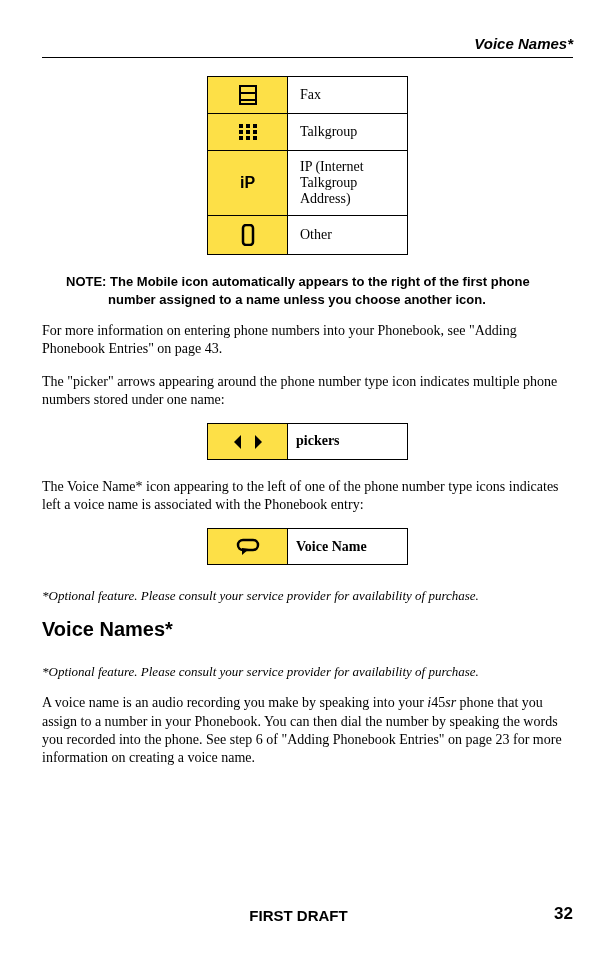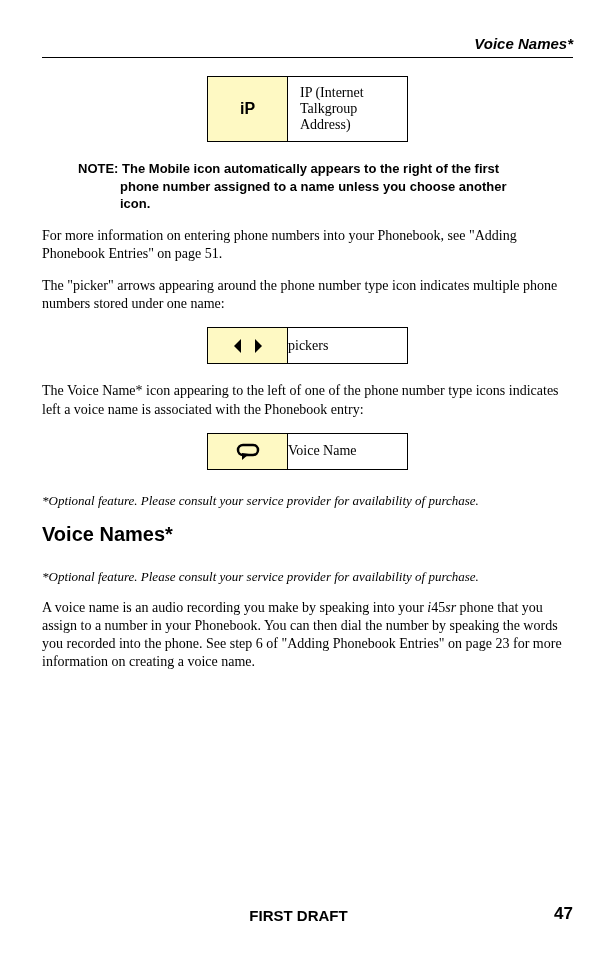--- a/index.html
+++ b/index.html
@@ -33,55 +33,56 @@
       border-collapse: collapse;
       margin: 0 auto 18px auto;
       border: 1.5px solid black;
     }
     .icon-table td {
       border: 1px solid black;
       padding: 8px 12px;
       vertical-align: middle;
     }
     .icon-cell {
-      background: #fef9c3;
+      background: #fde047;
       width: 80px;
       text-align: center;
       font-family: Arial, sans-serif;
       font-size: 15px;
     }
     .label-cell {
       width: 120px;
       font-family: Georgia, serif;
       font-size: 14px;
     }
     .note-block {
       font-family: Arial, sans-serif;
       font-weight: bold;
       font-size: 13px;
-      margin: 0 40px 14px 36px;
+      margin: 0 40px 14px 24px;
       text-indent: -42px;
       padding-left: 42px;
       line-height: 1.35;
     }
     .body-text {
       font-family: Georgia, serif;
       font-size: 14px;
       margin-bottom: 14px;
       line-height: 1.3;
     }
     .small-table {
       border-collapse: collapse;
       margin: 14px auto 18px auto;
       border: 1.5px solid black;
     }
     .small-table td {
       border: 1px solid black;
-      padding: 8px 0;
+      padding: 8px 8px;
       vertical-align: middle;
+      font-weight: bold;
     }
     .footnote {
       font-style: italic;
       font-family: Georgia, serif;
       font-size: 13px;
       margin-bottom: 14px;
       margin-top: 23px;
     }
     .section-heading {
       font-family: Arial, sans-serif;
@@ -114,35 +115,69 @@
     }
   </style>
 </head>
 <body>
 
 <div class="header-title">Voice Names*</div>
 <div class="header-divider"></div>
 
 <table class="icon-table">
   <tbody>
+      <tr>
+    <td class="icon-cell">
+      <svg class="icon-svg" width="22" height="20" viewBox="0 0 22 20">
+        <rect x="3" y="1" width="16" height="18" fill="none" stroke="black" stroke-width="2"></rect>
+        <line x1="3" y1="8" x2="19" y2="8" stroke="black" stroke-width="2"></line>
+        <line x1="3" y1="15" x2="19" y2="15" stroke="black" stroke-width="2"></line>
+      </svg>
+    </td>
+    <td class="label-cell">Fax</td>
+  </tr>
   <tr>
     <td class="icon-cell">
+      <svg class="icon-svg" width="22" height="20" viewBox="0 0 22 20">
+        <rect x="2" y="2" width="4" height="4" fill="black"></rect>
+        <rect x="2" y="8" width="4" height="4" fill="black"></rect>
+        <rect x="2" y="14" width="4" height="4" fill="black"></rect>
+        <rect x="9" y="2" width="4" height="4" fill="black"></rect>
+        <rect x="9" y="8" width="4" height="4" fill="black"></rect>
+        <rect x="9" y="14" width="4" height="4" fill="black"></rect>
+        <rect x="16" y="2" width="4" height="4" fill="black"></rect>
+        <rect x="16" y="8" width="4" height="4" fill="black"></rect>
+        <rect x="16" y="14" width="4" height="4" fill="black"></rect>
+      </svg>
+    </td>
+    <td class="label-cell">Talkgroup</td>
+  </tr>
+  <tr>
+    <td class="icon-cell">
       <span style="font-family: Arial; font-weight: bold; font-size: 16px;">iP</span>
     </td>
     <td class="label-cell">IP (Internet Talkgroup Address)</td>
+  </tr>
+  <tr>
+    <td class="icon-cell">
+      <svg class="icon-svg" width="14" height="22" viewBox="0 0 14 22">
+        <rect x="2" y="1" width="10" height="20" rx="3" ry="3" fill="none" stroke="black" stroke-width="2.5"></rect>
+      </svg>
+    </td>
+    <td class="label-cell">Other</td>
   </tr>
 </tbody>
   </table>
 
 <div class="note-block">
   <span>NOTE:</span>
   <span>The Mobile icon automatically appears to the right of the first phone number assigned to a name unless you choose another icon.</span>
 </div>
 
-<p class="body-text">For more information on entering phone numbers into your Phonebook, see "Adding Phonebook Entries" on page 51.</p>
+<p class="body-text">For more information on entering phone numbers into your Phonebook, see "Adding Phonebook Entries" on page 43.</p>
 
 <p class="body-text">The "picker" arrows appearing around the phone number type icon indicates multiple phone numbers stored under one name:</p>
 
 <table class="small-table">
   <tbody>
       <tr>
     <td class="icon-cell">
       <svg class="icon-svg" width="30" height="18" viewBox="0 0 30 18">
         <polygon points="8,2 1,9 8,16" fill="black"></polygon>
         <polygon points="22,2 29,9 22,16" fill="black"></polygon>
@@ -173,13 +208,13 @@
 
 <h2 class="section-heading">Voice Names*</h2>
 
 <p class="footnote">*Optional feature. Please consult your service provider for availability of purchase.</p>
 
 <p class="body-text">
   <span>A voice name is an audio recording you make by speaking into your </span><i><span>i</span></i><span>45</span><i><span>sr</span></i><span> phone that you assign to a number in your Phonebook. You can then dial the number by speaking the words you recorded into the phone. See step 6 of "Adding Phonebook Entries" on page 23 for more information on creating a voice name.</span>
 </p>
 
 <div class="footer">FIRST DRAFT</div>
-<div class="page-number">47</div>
+<div class="page-number">32</div>
 
 </body></html>

